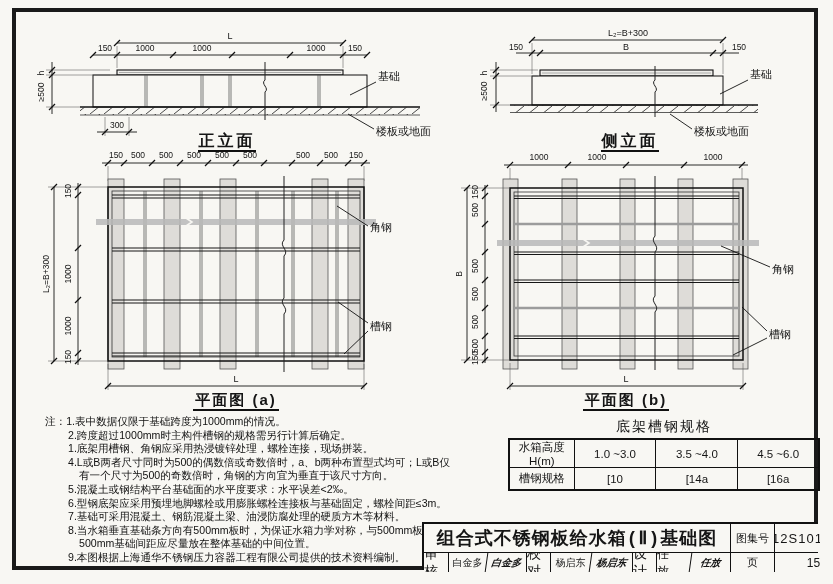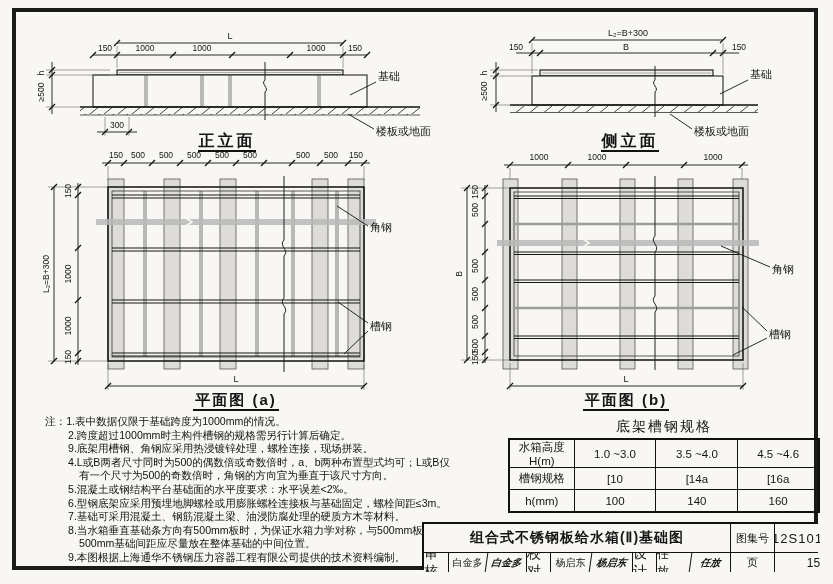--- a/index.html
+++ b/index.html
@@ -39,21 +39,21 @@
   #spec{border:2px solid #111;}
 
   
   #tb{position:absolute;left:422px;top:522px;width:396px;height:48px;box-sizing:border-box;
       border-top:2.5px solid #111;border-left:2.5px solid #111;background:#f8f7f3;}
   .tb-row1{display:flex;height:29px;border-bottom:1.4px solid #111;box-sizing:border-box;}
   .tb-row2{display:flex;height:19px;box-sizing:border-box;}
   .tb-c{display:flex;align-items:center;justify-content:center;box-sizing:border-box;
         border-left:1.2px solid #111;overflow:hidden;}
   .tb-c:first-child{border-left:none;}
-  .tb-main{flex:0 0 306px;font-size:14px;font-weight:bold;letter-spacing:1px;}
+  .tb-main{flex:0 0 306px;font-size:18px;font-weight:bold;letter-spacing:1px;font-family:Liberation Mono, monospace;}
   .tb-lbl{flex:0 0 44px;font-size:11px;}
   .tb-val{flex:0 0 46px;font-size:13px;letter-spacing:1px;}
   .s24{flex:0 0 24px;font-size:14px;}
   .s38{flex:0 0 38px;font-size:10px;}
   .s40{flex:0 0 40px;font-size:10px;}
   .s42{flex:0 0 42px;font-size:10px;}
   .s34{flex:0 0 34px;font-size:12px;letter-spacing:2px;}
   .p44{flex:0 0 44px;font-size:11px;}
   .p46{flex:0 0 46px;font-size:12px;padding-left:32px;}
   .sig{font-style:italic;font-weight:bold;font-family:"Liberation Serif",serif;transform:skewX(-8deg);}
@@ -371,21 +371,21 @@
     <line class="leader" x1="312" y1="183" x2="287" y2="159"></line>
     <line class="leader" x1="312" y1="190" x2="278" y2="207"></line>
     <text class="lab" x="314" y="190">槽钢</text>
     <text class="ttl" x="171" y="257" text-anchor="middle">平面图 (b)</text>
     <line x1="128" y1="262" x2="214" y2="262" stroke="#111" stroke-width="1.8"></line>
   </svg>
 
   <div id="notes">
     <div class="note-line">注：1.表中数据仅限于基础跨度为1000mm的情况。</div>
     <div class="note-line ind">2.跨度超过1000mm时主构件槽钢的规格需另行计算后确定。</div>
-    <div class="note-line ind">9.底架用槽钢、角钢应采用热浸镀锌处理，螺栓连接，现场拼装。</div>
+    <div class="note-line ind">1.底架用槽钢、角钢应采用热浸镀锌处理，螺栓连接，现场拼装。</div>
     <div class="note-line ind">4.L或B两者尺寸同时为500的偶数倍或奇数倍时，a、b两种布置型式均可；L或B仅</div>
     <div class="note-line cont">有一个尺寸为500的奇数倍时，角钢的方向宜为垂直于该尺寸方向。</div>
     <div class="note-line ind">5.混凝土或钢结构平台基础面的水平度要求：水平误差&lt;2‰。</div>
     <div class="note-line ind">6.型钢底架应采用预埋地脚螺栓或用膨胀螺栓连接板与基础固定，螺栓间距≤3m。</div>
     <div class="note-line ind">7.基础可采用混凝土、钢筋混凝土梁、油浸防腐处理的硬质方木等材料。</div>
     <div class="note-line ind">8.当水箱垂直基础条方向有500mm板时，为保证水箱力学对称，与500mm板相对应的</div>
     <div class="note-line cont">500mm基础间距应尽量放在整体基础的中间位置。</div>
     <div class="note-line ind">9.本图根据上海通华不锈钢压力容器工程有限公司提供的技术资料编制。</div>
   </div>
 
@@ -395,33 +395,27 @@
         <col style="width:21%">
         <col style="width:26.4%">
         <col style="width:26.4%">
         <col style="width:26.2%">
       </colgroup>
     <tbody>
         <tr>
       <td>水箱高度H(m)</td>
       <td>1.0 ~3.0</td>
       <td>3.5 ~4.0</td>
-      <td>4.5 ~4.6</td>
+      <td>4.5 ~6.0</td>
     </tr>
     <tr>
       <td>槽钢规格</td>
       <td>[10</td>
       <td>[14a</td>
       <td>[16a</td>
-    </tr>
-    <tr>
-      <td>h(mm)</td>
-      <td>100</td>
-      <td>140</td>
-      <td>160</td>
     </tr>
   </tbody>
     </table>
 
   <div id="tb">
     <div class="tb-row1">
       <div class="tb-c tb-main">组合式不锈钢板给水箱(Ⅱ)基础图</div>
       <div class="tb-c tb-lbl">图集号</div>
       <div class="tb-c tb-val">12S101</div>
     </div>

